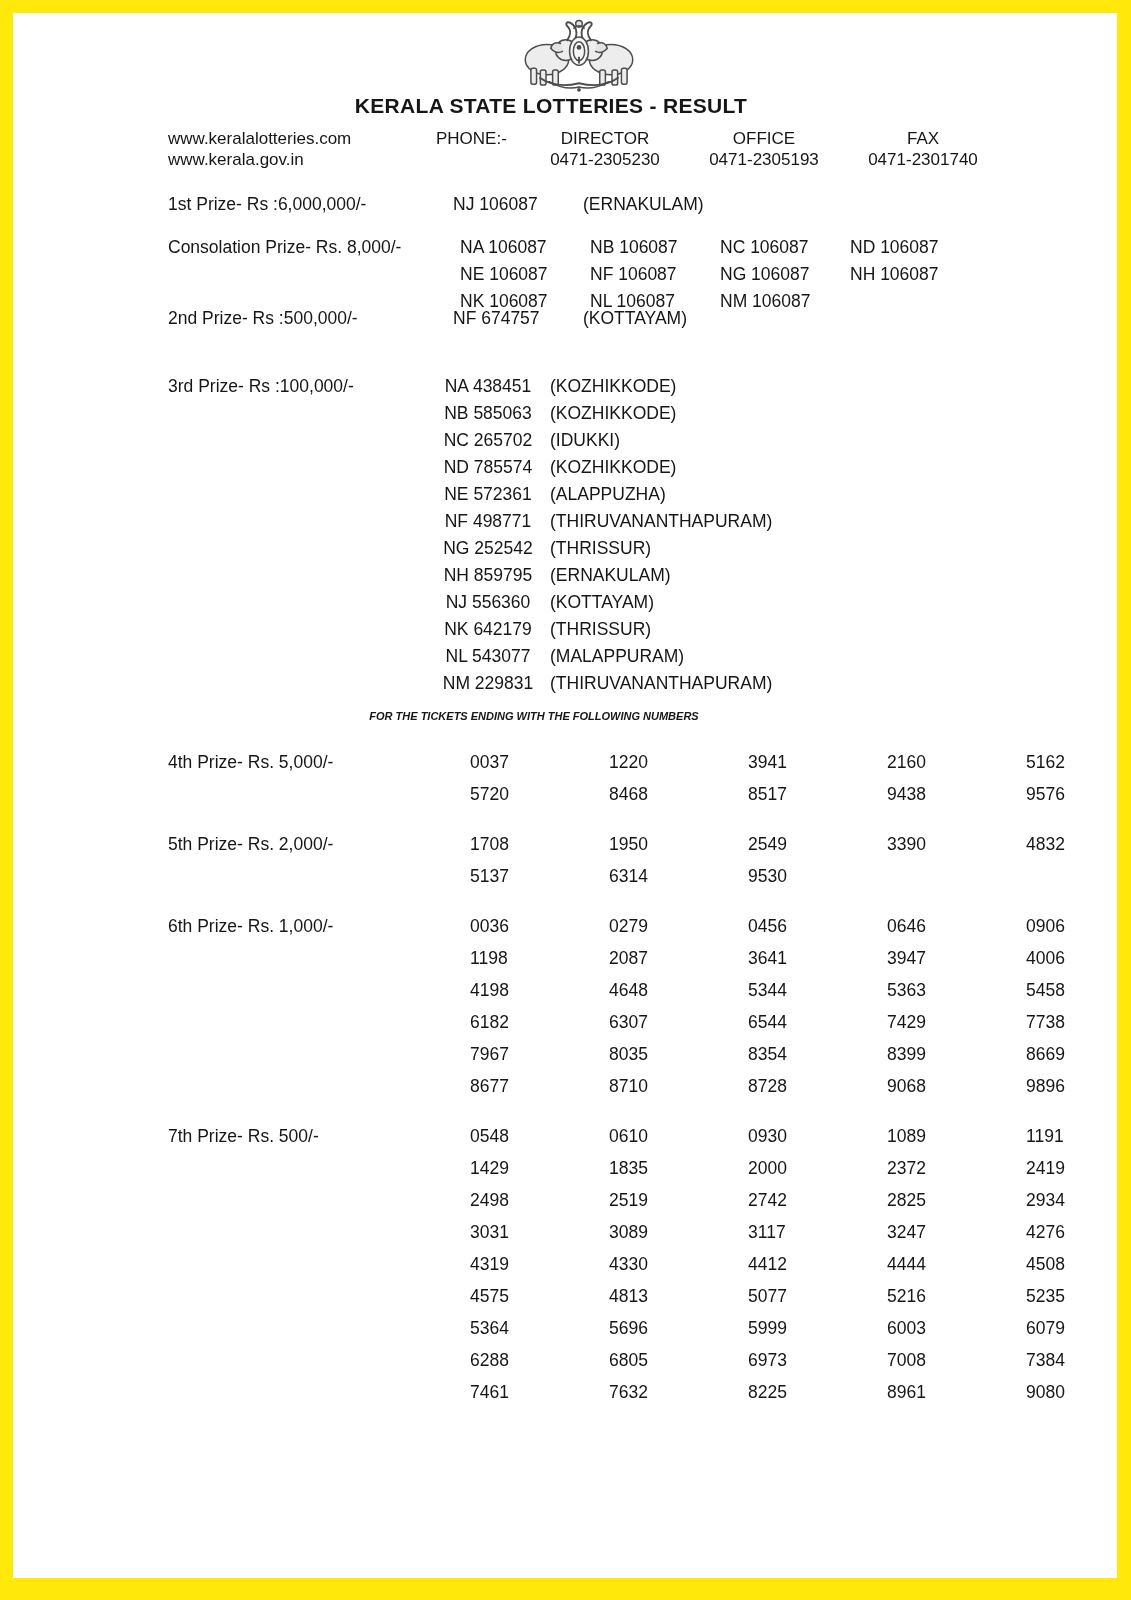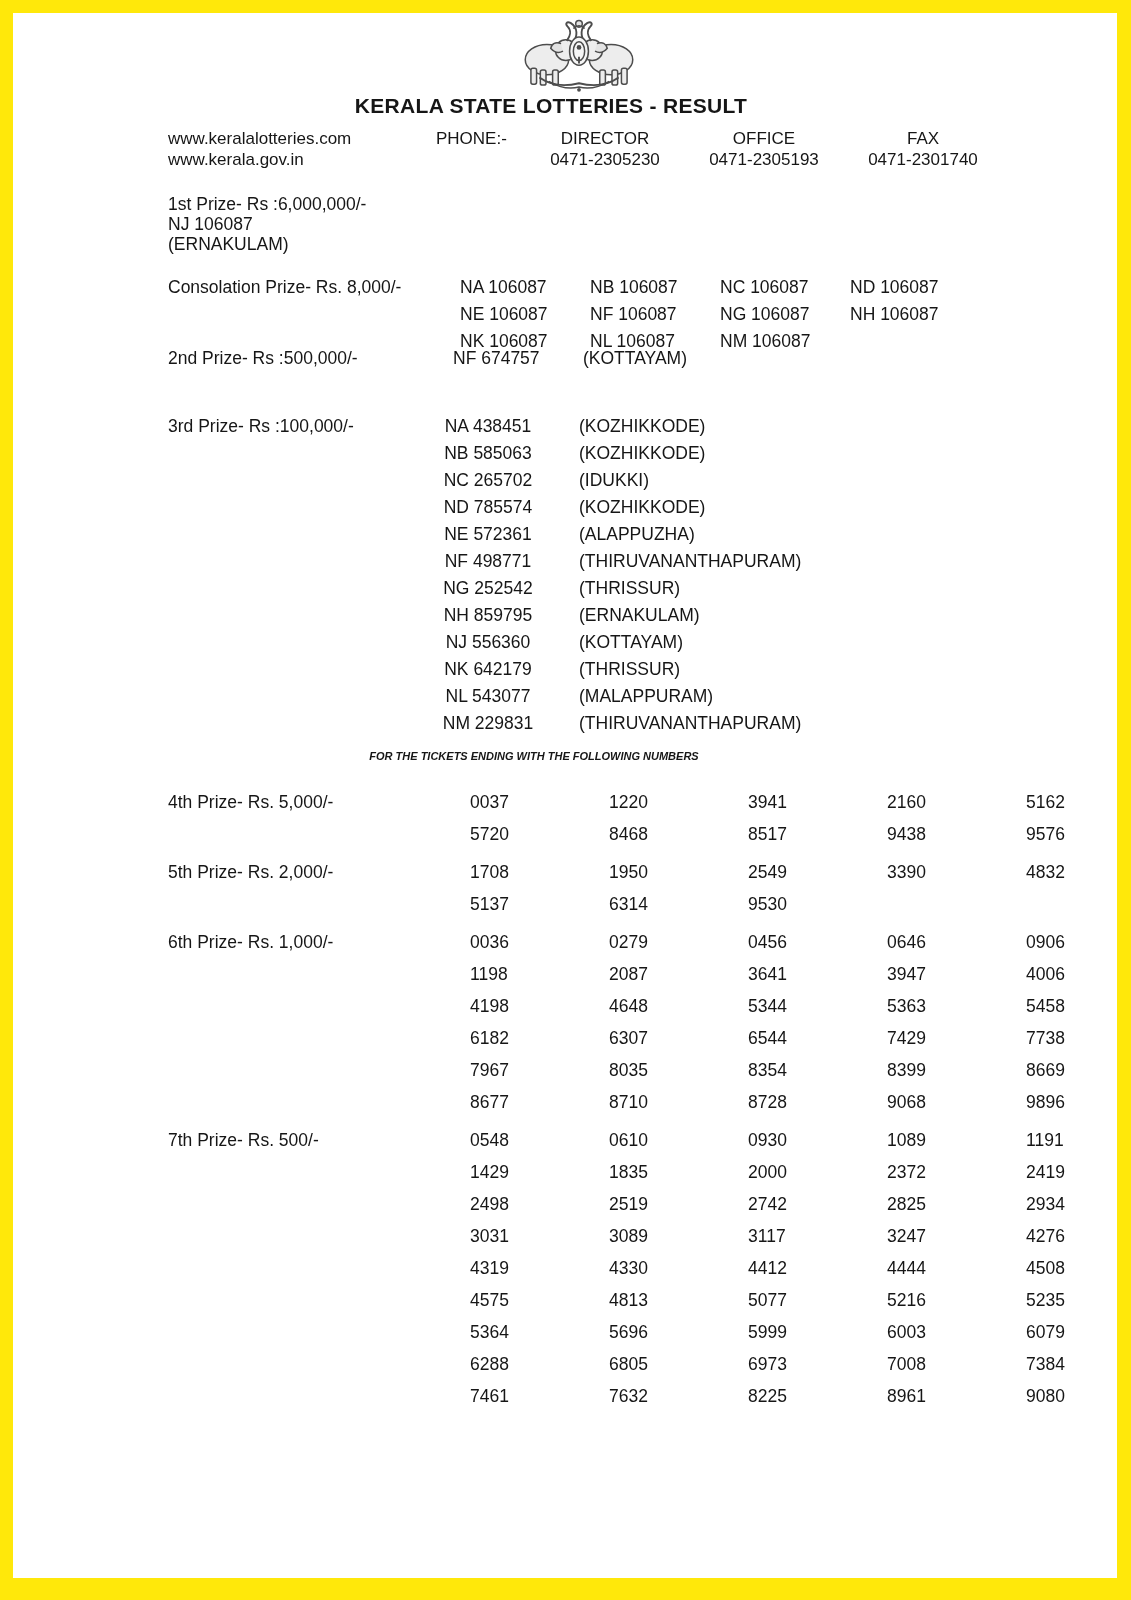--- a/index.html
+++ b/index.html
@@ -46,44 +46,44 @@
     margin-top: 11px;
     text-align: center;
     padding-right: 20px;
     font-size: 16.5px;
     line-height: 22px;
     font-weight: bold;
     font-style: italic;
     white-space: pre-wrap;
   }
   .prize-row { display: flex; margin-left: 127px; font-size: 17.5px; line-height: 20px; }
-  .first-prize { margin-top: 24px; flex-direction: column; }
+  .first-prize { margin-top: 24px; }
   .second-prize { margin-top: -7px; position: relative; z-index: 1; }
   .label-main { width: 285px; }
   .tick-main { width: 130px; }
   .consolation { display: flex; margin-left: 127px; margin-top: 20px; font-size: 17.5px; }
   .cons-label { width: 292px; line-height: 27px; }
   .cons-row { display: flex; line-height: 27px; }
   .cons-cell { width: 130px; }
   .third-section { display: flex; margin-left: 127px; margin-top: 45px; font-size: 17.5px; }
   .third-label { width: 258px; line-height: 27px; }
-  .third-row { display: flex; line-height: 27px; gap: 16px; }
+  .third-row { display: flex; line-height: 27px; }
   .third-row .ticket { width: 124px; text-align: center; }
-  .third-row .district { margin-left: 13px; }
+  .third-row .district { }
   .section-title {
     margin-top: 9px;
     text-align: center;
     padding-right: 90px;
     font-size: 11px;
     line-height: 20px;
     font-weight: bold;
     font-style: italic;
   }
   .ending-prizes { margin-left: 127px; }
-  .end-block { display: flex; font-size: 17.5px; margin-top: 6px; }
+  .end-block { display: flex; font-size: 17.5px; margin-top: 18px; }
   .end-block:first-child { margin-top: 20px; }
   .end-label { width: 370px; line-height: 32px; }
   .end-row { display: flex; line-height: 32px; gap: 48px; }
   .end-cell { width: 91px; }
 </style>
 </head>
 <body>
 
 <div class="page">
 

